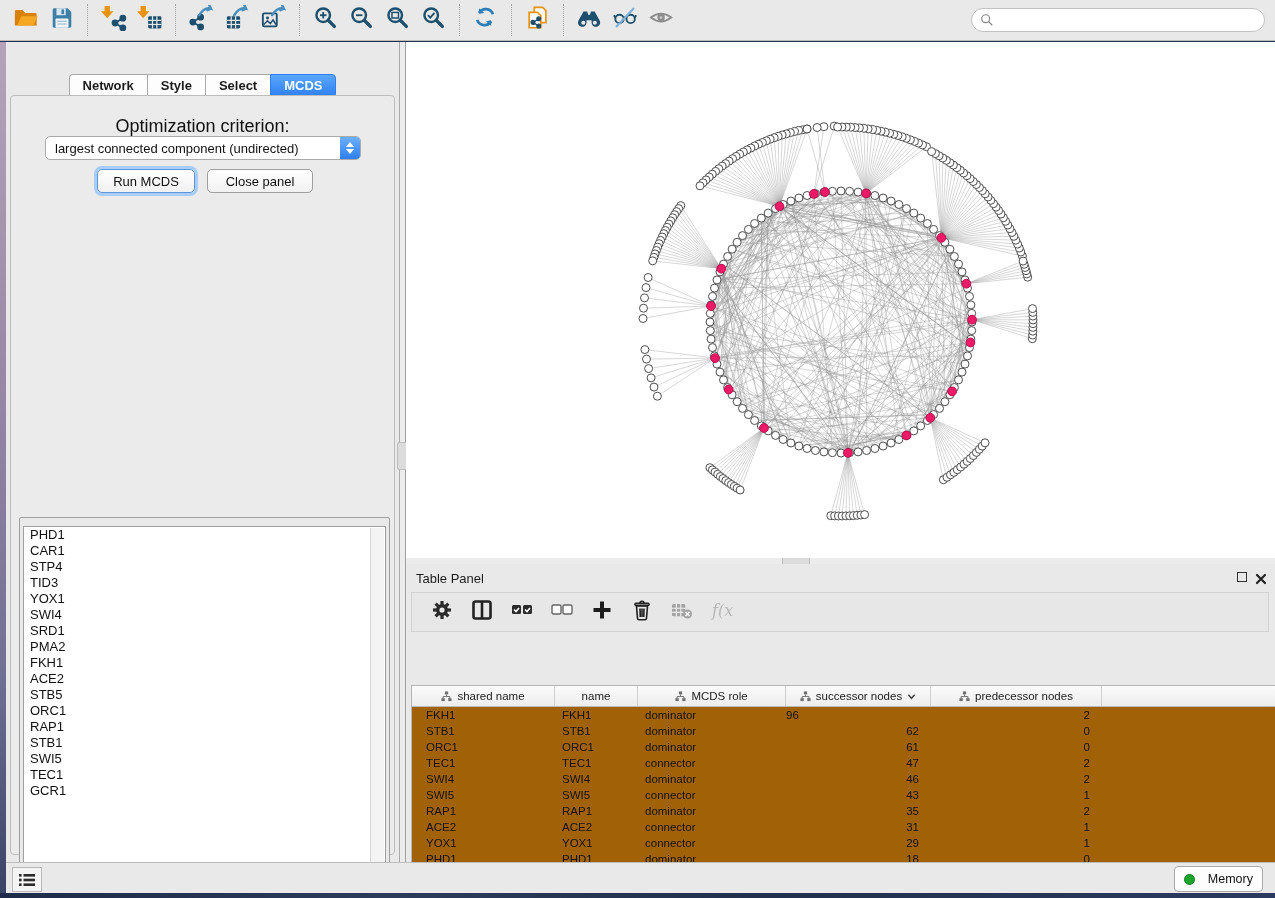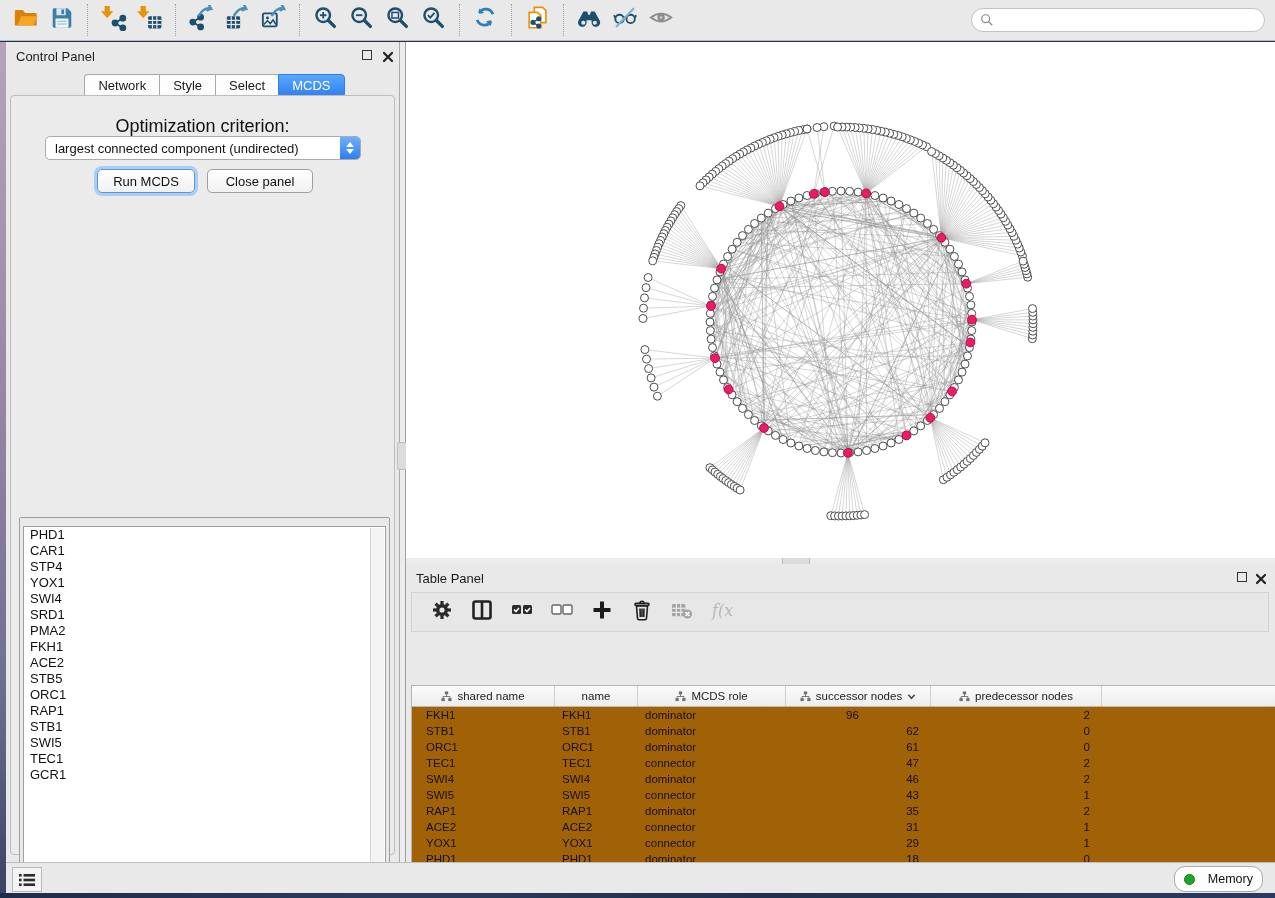--- a/index.html
+++ b/index.html
@@ -22,21 +22,21 @@
   
   #left-strip{left:0;top:42px;width:6px;height:851px;background:linear-gradient(180deg,#b5a3bb,#9a87a6 40%,#6f6f93 75%,#3a4466);}
   #bottom-strip{left:0;top:893px;width:1275px;height:5px;background:linear-gradient(90deg,#1f2b4a,#2c3a5c 30%,#22304e 60%,#2a3a60);}
   
   #control-panel{left:6px;top:42px;width:394px;height:820px;background:#e9e9e9;border-right:1px solid #aaa;box-sizing:border-box;}
   .panel-title-row{position:absolute;left:0;top:0;width:100%;height:26px;}
   .panel-title{position:absolute;left:10px;top:7px;font-size:13px;color:#1c1c1c;}
   .win-float{position:absolute;top:8px;width:10px;height:10px;border:1.5px solid #333;box-sizing:border-box;cursor:pointer;}
   .win-close{position:absolute;top:7px;width:12px;height:12px;cursor:pointer;}
   .win-close svg{width:12px;height:12px;}
-  #cp-tabs{position:absolute;left:12px;top:32px;width:100%;display:flex;justify-content:center;}
+  #cp-tabs{position:absolute;left:0;top:32px;width:100%;display:flex;justify-content:center;font-weight:bold;}
   .cp-tab{height:22px;line-height:22px;padding:0 13px;font-size:13px;background:#fdfdfd;border:1px solid #a9a9a9;
     border-right:none;color:#1b1b1b;cursor:pointer;}
   .cp-tab:first-child{border-radius:4px 0 0 4px;}
   .cp-tab:last-child{border-right:1px solid #a9a9a9;border-radius:0 4px 4px 0;}
   .cp-tab.active{background:linear-gradient(180deg,#5aa7fd,#2e7ef0);color:#fff;border-color:#2e7ef0;}
   #cp-content{position:absolute;left:4px;top:53px;width:385px;height:760px;border:1px solid #bdbdbd;border-radius:4px;background:#ebebeb;box-sizing:border-box;}
   #opt-label{position:absolute;left:0;top:20px;width:100%;text-align:center;font-size:18px;color:#111;}
   #opt-select{position:absolute;left:34px;top:40px;width:316px;height:24px;background:#fff;border:1px solid #ababab;
     border-radius:5px;display:flex;align-items:center;cursor:pointer;box-sizing:border-box;}
   #opt-select-value{flex:1;font-size:13px;padding-left:9px;color:#111;white-space:nowrap;overflow:hidden;}
@@ -88,21 +88,21 @@
   #tp-tabs{position:absolute;left:0;top:268px;width:100%;display:flex;justify-content:center;}
   .tp-tab{height:21px;line-height:21px;padding:0 12px;font-size:12.5px;background:#fdfdfd;border:1px solid #ababab;
     border-right:none;color:#1b1b1b;cursor:pointer;}
   .tp-tab:first-child{border-radius:4px 0 0 4px;}
   .tp-tab:last-child{border-right:1px solid #ababab;border-radius:0 4px 4px 0;}
   .tp-tab.active{background:linear-gradient(180deg,#5aa7fd,#2e7ef0);color:#fff;border-color:#2e7ef0;}
   
   #status-bar{left:6px;top:862px;width:1269px;height:31px;background:#e9e9e9;border-top:1px solid #bdbdbd;box-sizing:border-box;}
   #status-list-btn{position:absolute;left:6px;top:4px;width:28px;height:23px;background:#f4f4f4;border:1px solid #b9b9b9;
     display:flex;align-items:center;justify-content:center;cursor:pointer;}
-  #memory-btn{position:absolute;right:12px;top:3px;height:24px;background:#fdfdfd;border:1px solid #ababab;border-radius:11px;
+  #memory-btn{position:absolute;right:12px;top:3px;height:24px;background:#fdfdfd;border:1px solid #ababab;border-radius:4px;
     display:flex;align-items:center;gap:13px;padding:0 9px;font-size:12.5px;color:#111;cursor:pointer;}
   #memory-dot{width:11px;height:11px;border-radius:50%;background:#1ea32c;border:1px solid #127d20;box-sizing:border-box;}
 </style>
 </head>
 <body>
 
 <div id="main-toolbar" class="abs">
     <div class="tb-btn">
       <span><svg viewBox="0 0 28 28" xmlns="http://www.w3.org/2000/svg">
           <path d="M2 22 V7 a1.5 1.5 0 0 1 1.5-1.5 h7 l2.5 3 H24 a1.5 1.5 0 0 1 1.5 1.5 V22 z" fill="#d9820a"></path>
@@ -284,29 +284,20 @@
     <circle cx="6.5" cy="6.5" r="4.5" fill="none" stroke="#8a8a8a" stroke-width="1.4"></circle>
     <line x1="10" y1="10" x2="14" y2="14" stroke="#8a8a8a" stroke-width="1.4"></line>
   </svg>
   <input id="search-input" placeholder="" style="">
 </div>
 
 <div id="left-strip" class="abs"></div>
 <div id="bottom-strip" class="abs"></div>
 
 <div id="control-panel" class="abs">
-  <div class="panel-title-row">
-    <span class="panel-title">Control Panel</span>
-    <span class="win-float" style="left:356px;"></span>
-    <span class="win-close" style="left:376px;">
-      <svg viewBox="0 0 12 12">
-          <path d="M2 2 L10 10 M10 2 L2 10" stroke="#222" stroke-width="2.2" stroke-linecap="round"></path>
-        </svg>
-    </span>
-  </div>
   <div id="cp-tabs">
       <div class="cp-tab">Network</div>
       <div class="cp-tab">Style</div>
       <div class="cp-tab">Select</div>
       <div class="cp-tab active">MCDS</div>
     </div>
   <div id="cp-content">
     <div id="opt-label">Optimization criterion:</div>
     <div id="opt-select">
       <span id="opt-select-value">largest connected component (undirected)</span>
@@ -316,20 +307,21 @@
         </span>
     </div>
     <button id="run-btn" class="cp-btn">Run MCDS</button>
     <button id="close-panel-btn" class="cp-btn">Close panel</button>
     <div id="mcds-fieldset">
       <span id="mcds-legend">MCDS result (17 nodes)</span>
       <div id="mcds-list">
         <div class="mcds-item">PHD1</div>
           <div class="mcds-item">CAR1</div>
           <div class="mcds-item">STP4</div>
+          <div class="mcds-item">TID3</div>
           <div class="mcds-item">YOX1</div>
           <div class="mcds-item">SWI4</div>
           <div class="mcds-item">SRD1</div>
           <div class="mcds-item">PMA2</div>
           <div class="mcds-item">FKH1</div>
           <div class="mcds-item">ACE2</div>
           <div class="mcds-item">STB5</div>
           <div class="mcds-item">ORC1</div>
           <div class="mcds-item">RAP1</div>
           <div class="mcds-item">STB1</div>
@@ -1305,21 +1297,21 @@
           </svg>
           <span>predecessor nodes</span>
         </div>
         <div class="th" style="flex: 1 1 0%; border-right: none;"></div>
       </div>
     <div id="tp-body">
         <div class="tr">
           <div class="td" style="width: 143px; text-align: left; padding-left: 14px;">FKH1</div>
           <div class="td" style="width: 83px; text-align: left; padding-left: 7px;">FKH1</div>
           <div class="td" style="width: 148px; text-align: left; padding-left: 7px;">dominator</div>
-          <div class="td" style="width: 145px; text-align: center; padding-right: 12px;">96</div>
+          <div class="td" style="width: 145px; text-align: left; padding-right: 12px;">96</div>
           <div class="td" style="width: 171px; text-align: right; padding-right: 12px;">2</div>
         </div>
         <div class="tr">
           <div class="td" style="width: 143px; text-align: left; padding-left: 14px;">STB1</div>
           <div class="td" style="width: 83px; text-align: left; padding-left: 7px;">STB1</div>
           <div class="td" style="width: 148px; text-align: left; padding-left: 7px;">dominator</div>
           <div class="td" style="width: 145px; text-align: right; padding-right: 12px;">62</div>
           <div class="td" style="width: 171px; text-align: right; padding-right: 12px;">0</div>
         </div>
         <div class="tr">

